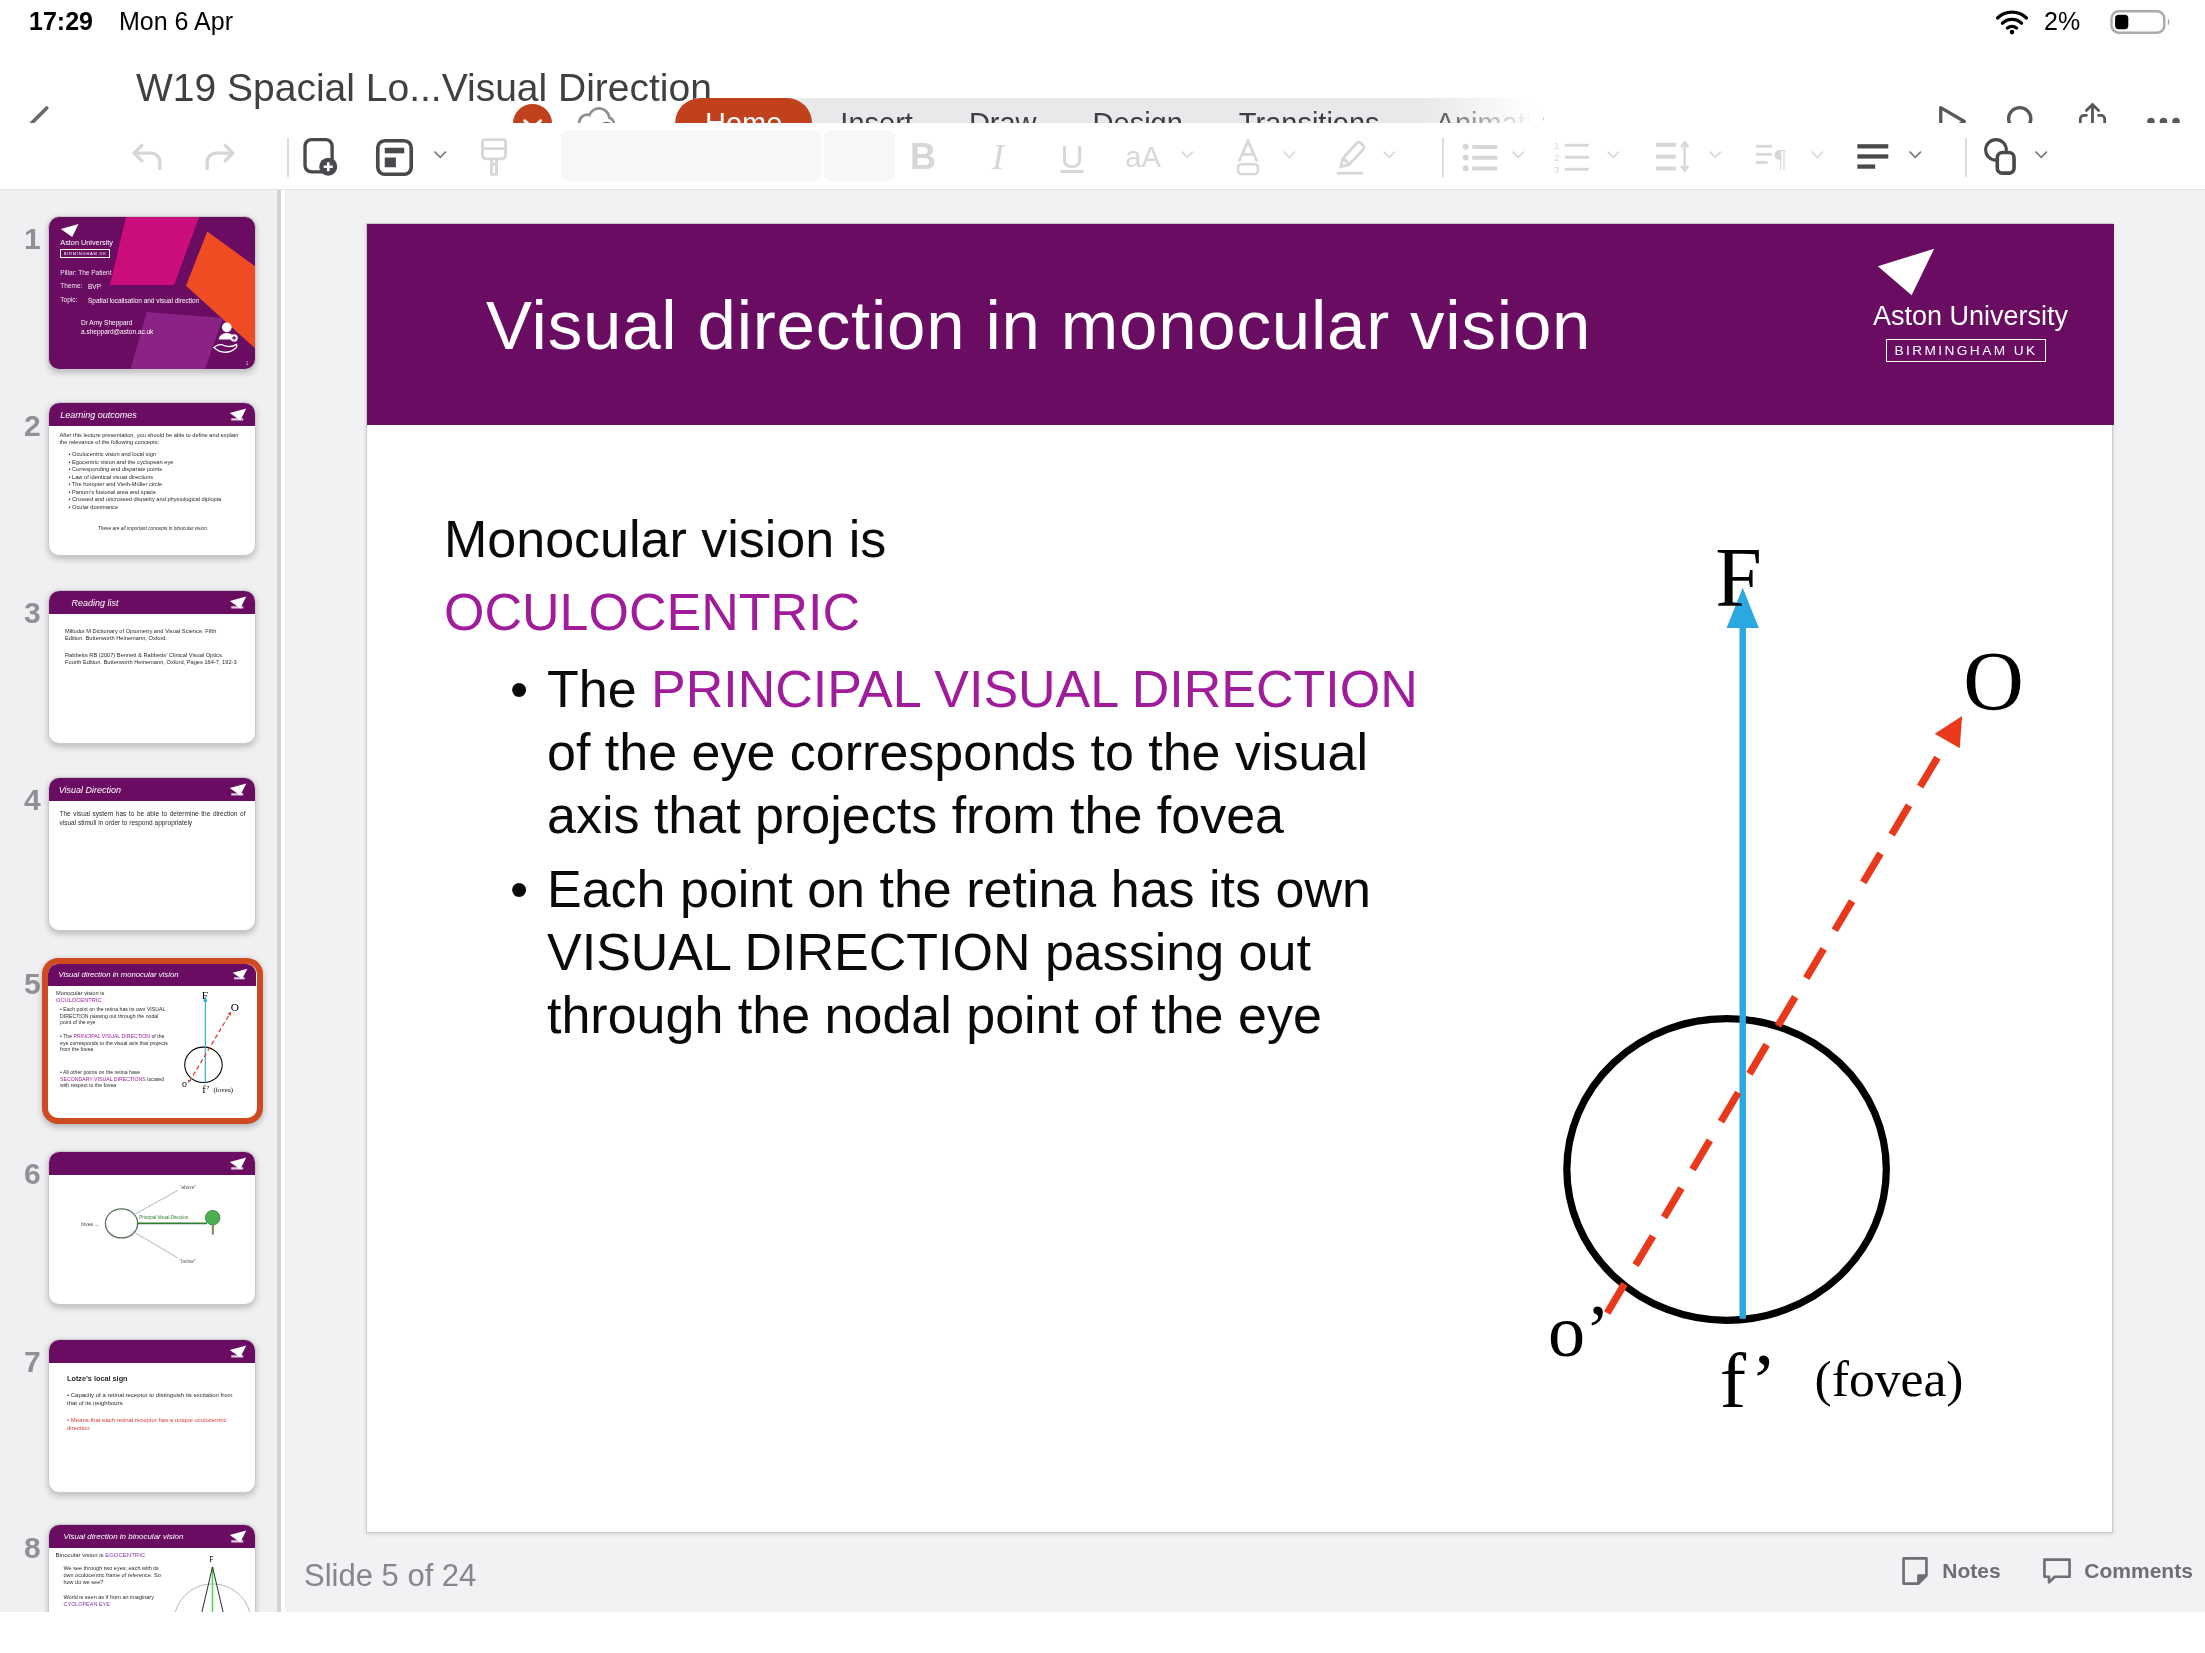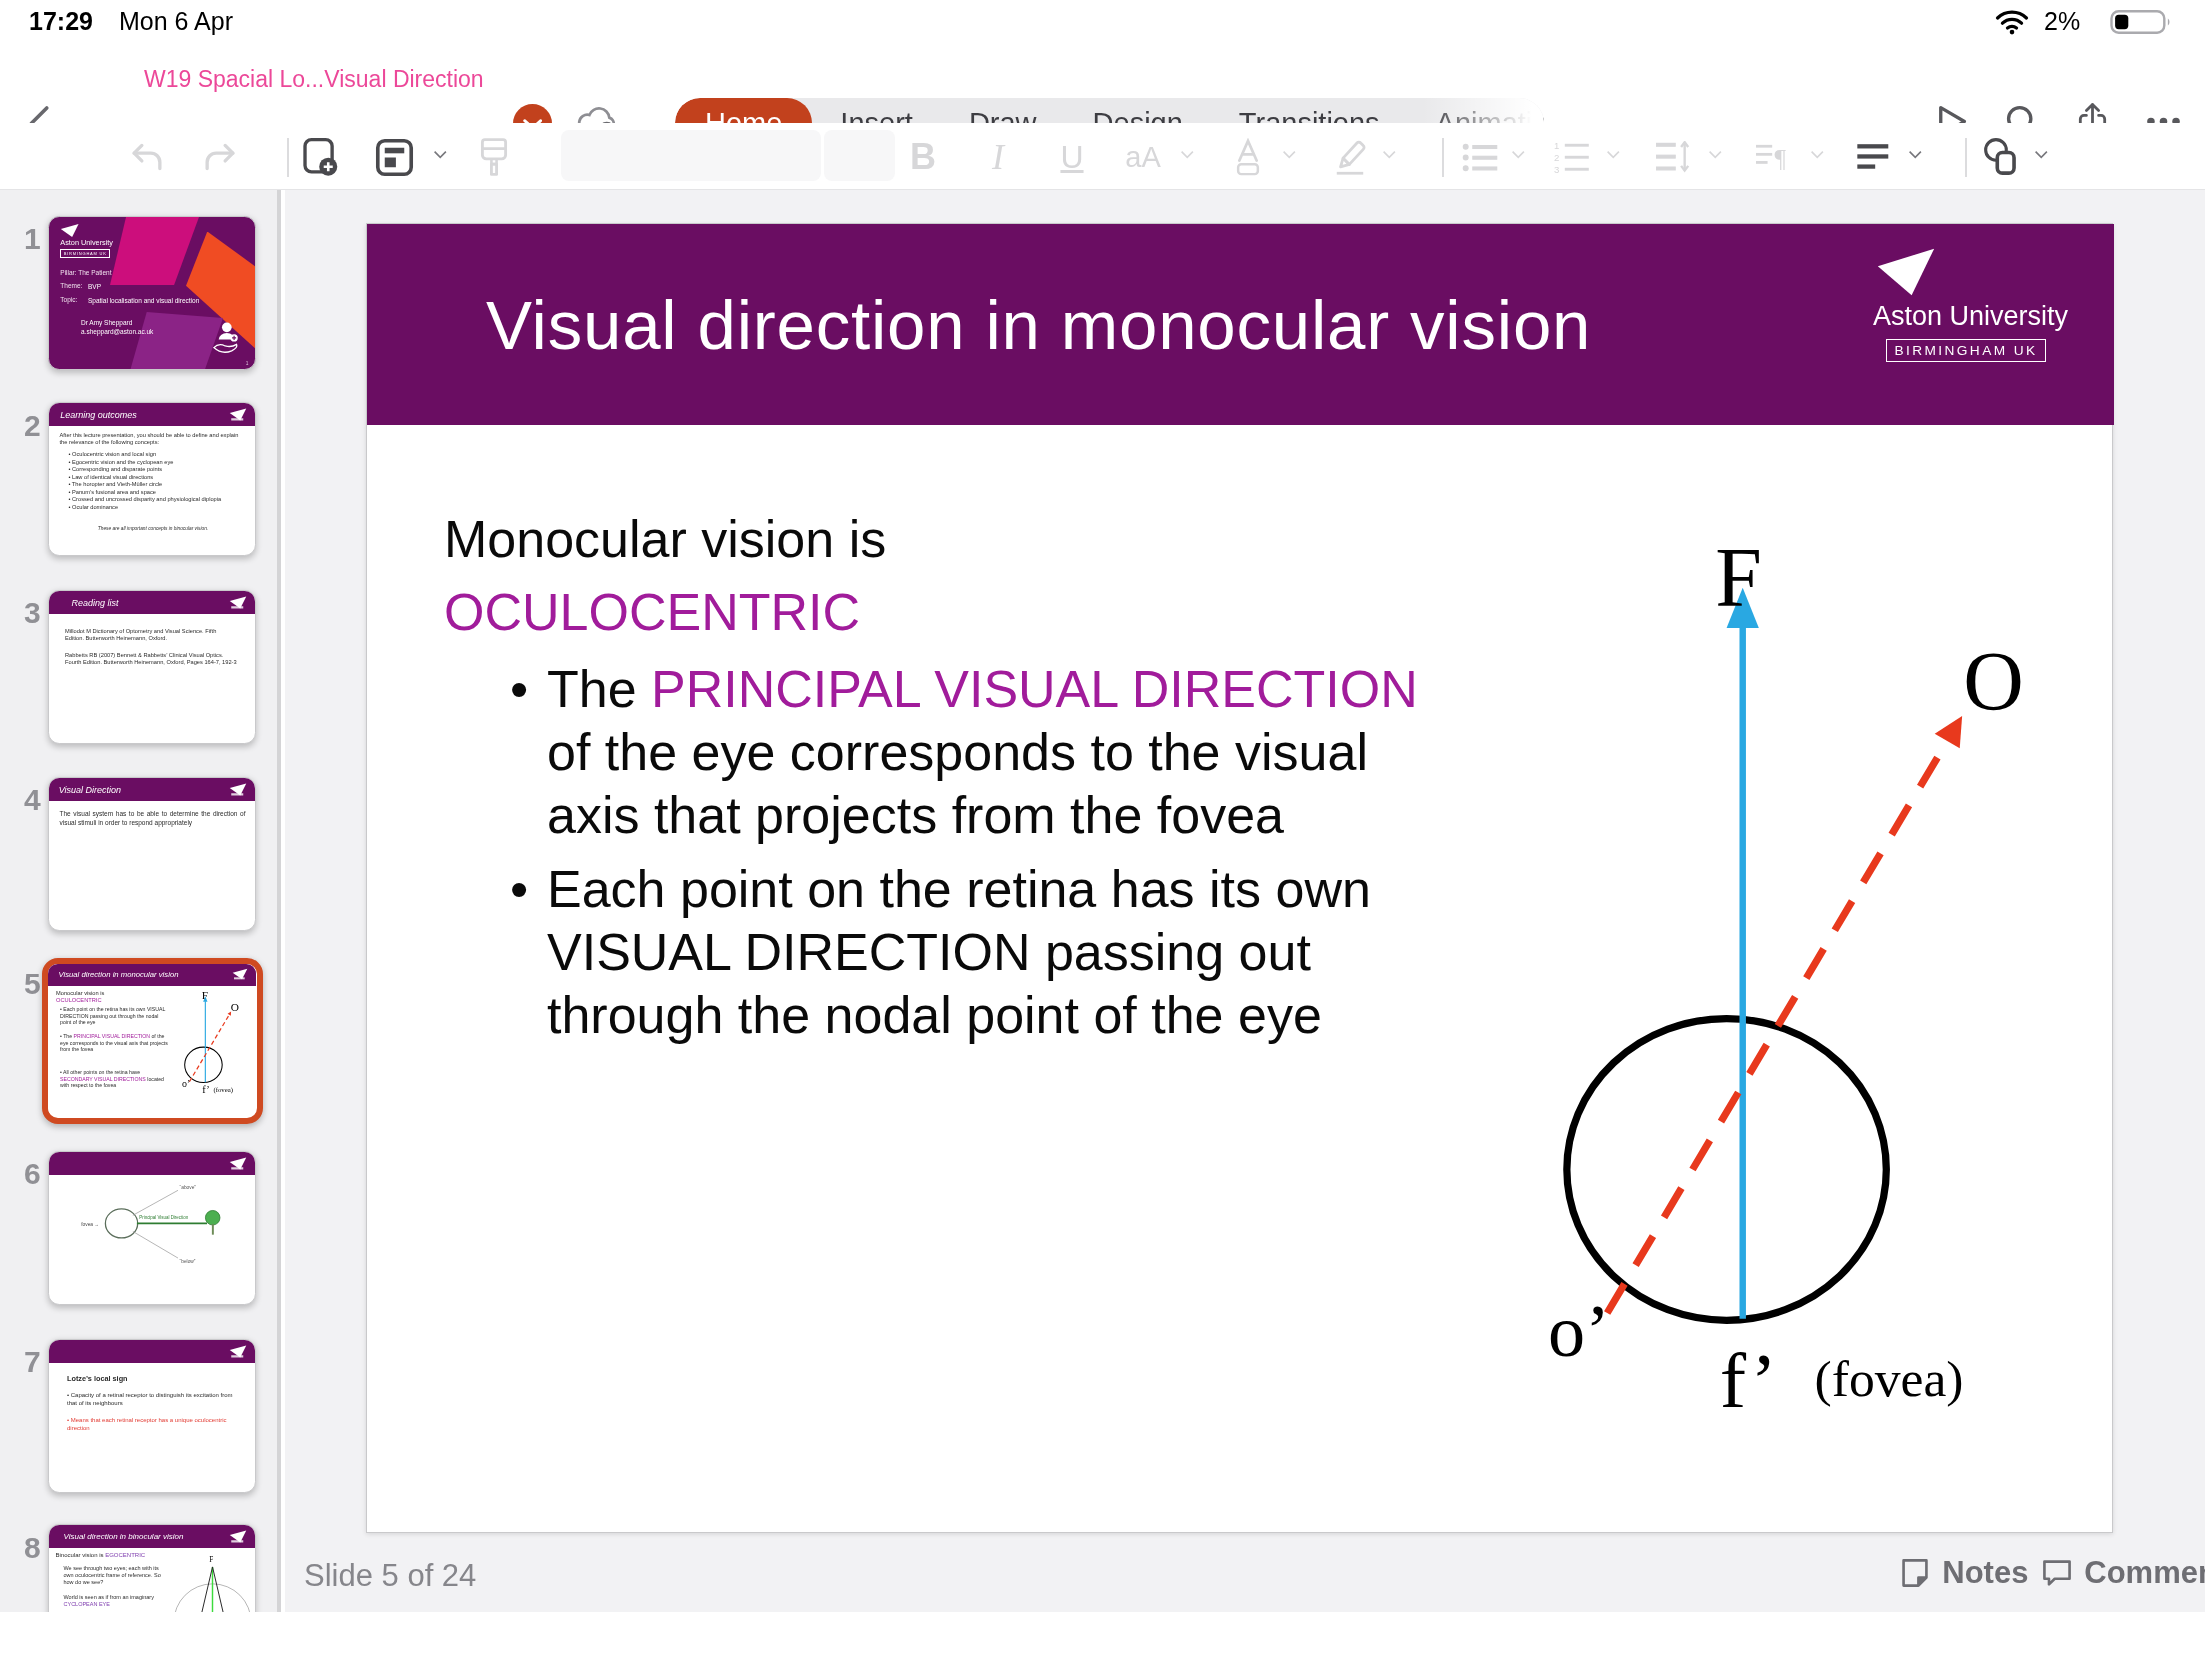--- a/index.html
+++ b/index.html
@@ -9,21 +9,21 @@
   svg { display:block; }
 
   
   .status-bar { position:absolute; left:0; top:0; width:2205px; height:39px; background:#fff; }
   .status-time { position:absolute; left:29px; top:6.5px; font-size:25px; font-weight:700; color:#000; }
   .status-date { position:absolute; left:119px; top:6.5px; font-size:25px; font-weight:500; color:#000; }
   .status-batt-label { position:absolute; left:2044px; top:6.5px; font-size:25px; font-weight:500; color:#000; }
 
   
   .title-row { position:absolute; left:0; top:39px; width:2205px; height:84px; background:#fff; }
-  .doc-title { position:absolute; left:144px; top:27px; font-size:23px; color:#ec4899; }
+  .doc-title { position:absolute; left:136px; top:27px; font-size:39px; color:#404040; }
   .badge { position:absolute; left:513px; top:65px; width:39px; height:39px; border-radius:50%; background:#C2411D; }
   .badge svg { margin:14.5px auto 0; }
   .tabbar { position:absolute; left:675px; top:59px; width:869px; height:50px; border-radius:25px; background:#e9e9eb; overflow:hidden; display:flex; align-items:center; }
   .tabbar:after { content:""; position:absolute; right:0; top:0; bottom:0; width:121px; background:linear-gradient(to right, rgba(255,255,255,0), #fff 90%); }
   .tab { font-size:29px; color:#3d3d42; margin:0 28px; white-space:nowrap; }
   .tab-active { background:#C2411D; color:#fff; height:50px; line-height:50px; border-radius:25px; padding:0 30px; margin:0; }
   .top-icon { position:absolute; top:63px; width:40px; height:40px; }
 
   
   .toolbar { position:absolute; left:0; top:123px; width:2205px; height:67px; background:#fff; border-bottom:0.8px solid #e4e4e6; }
@@ -58,21 +58,21 @@
   .aston { position:absolute; left:1506px; top:22.6px; width:186px; text-align:center; color:#fff; }
   .aston-name { font-size:27px; margin-top:4.8px; white-space:nowrap; }
   .aston-box { display:inline-block; border:1.6px solid #fff; font-size:13.7px; letter-spacing:2.4px; padding:3.2px 7.3px; margin-top:6.5px; white-space:nowrap; }
   .slide-intro { position:absolute; left:77px; top:279px; font-size:52px; line-height:73px; color:#0a0a0a; }
   .slide-bullets { position:absolute; left:143px; top:434px; width:944px; list-style:none; }
   .slide-bullets li { position:relative; padding-left:37px; font-size:52px; line-height:63px; color:#0a0a0a; margin-bottom:10.5px; }
   .slide-bullets li:before { content:"•"; position:absolute; left:0; top:0; }
 
   
   .slide-counter { position:absolute; left:304px; top:1558px; font-size:31px; color:#86868b; }
-  .bb-btn { position:absolute; top:1555px; display:flex; align-items:center; gap:11.3px; color:#6e6e73; font-size:31px; font-weight:600; }
+  .bb-btn { position:absolute; top:1555px; display:flex; align-items:center; gap:11.3px; color:#6e6e73; font-size:21px; font-weight:600; }
   .home-strip { position:absolute; left:0; top:1612px; width:2205px; height:41px; background:#fff; }
 </style>
 </head>
 <body>
 
 <div class="status-bar">
   <span class="status-time">17:29</span>
   <span class="status-date">Mon 6 Apr</span>
   <span class="abs" style="left:1994px; top:9px;">
     <svg width="36" height="26" viewBox="0 0 24 18" fill="none" stroke="#000" stroke-width="2.3" stroke-linecap="round">

